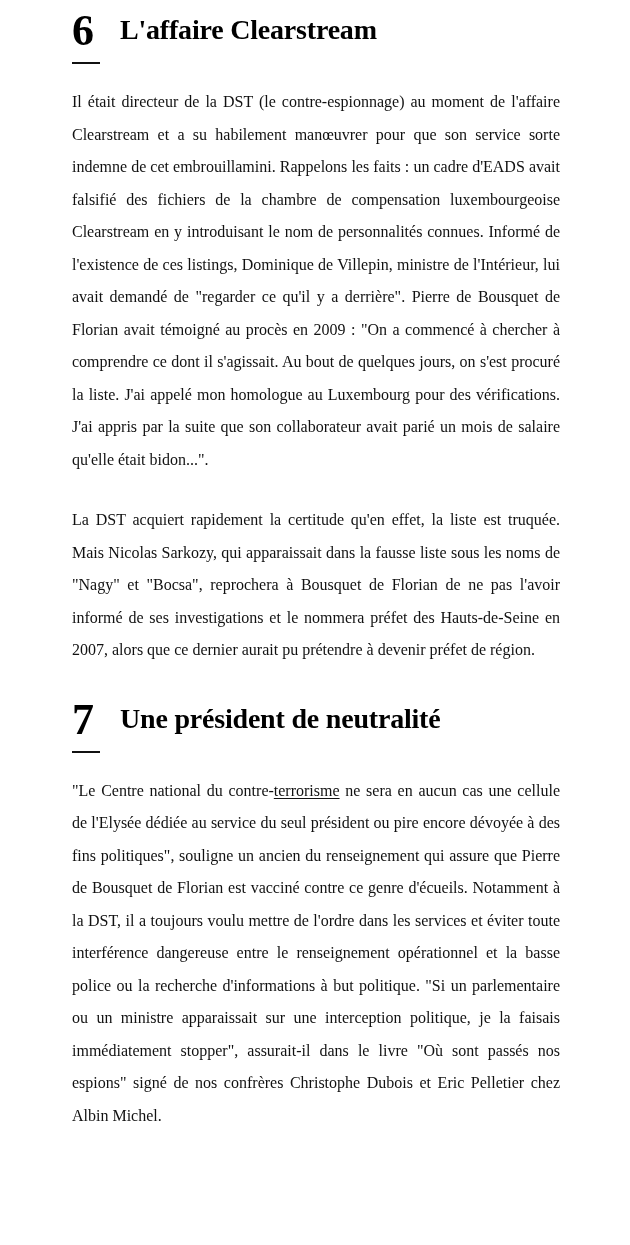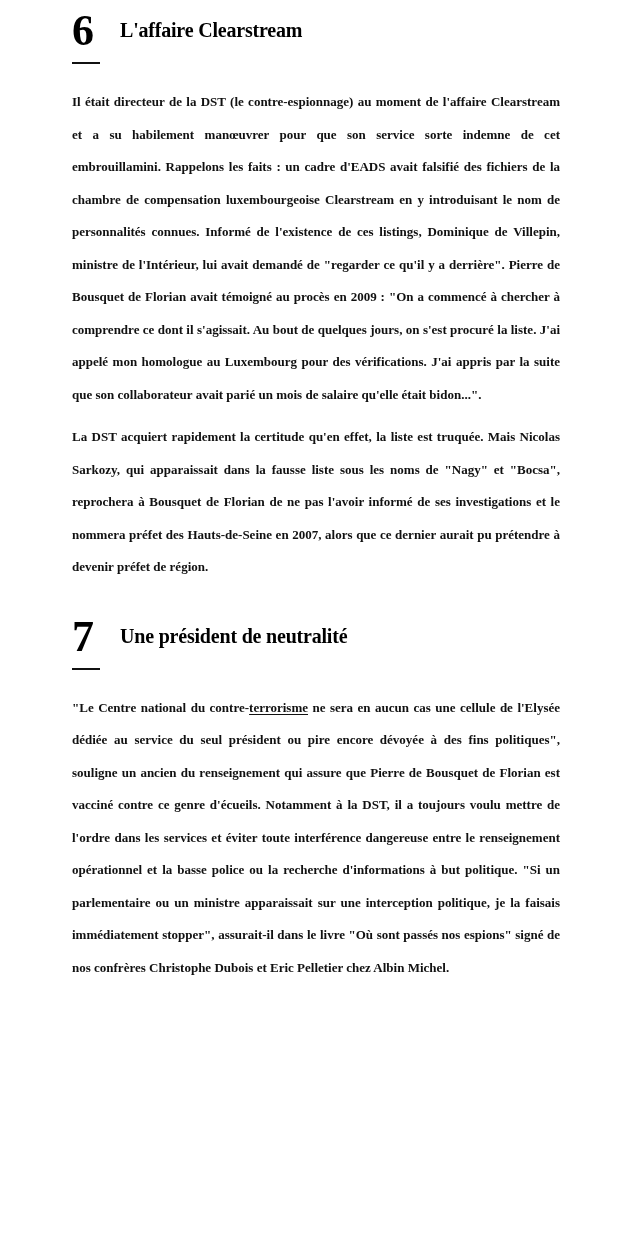--- a/index.html
+++ b/index.html
@@ -49,41 +49,40 @@
     position: absolute;
     left: 0;
     bottom: 4px;
     width: 28px;
     height: 2px;
     background: #111111;
   }
   .section-title {
     font-family: "Liberation Serif", "DejaVu Serif", serif;
     font-weight: bold;
-    font-size: 20px;
+    font-size: 28px;
     line-height: 34px;
     letter-spacing: -0.2px;
     color: #000000;
     margin: 5px 0 0 0;
     max-width: 400px;
     text-align: right;
   }
   .body-text {
-    font-size: 13px;
+    font-size: 16px;
     line-height: 32.5px;
     text-align: justify;
     text-justify: inter-word;
     color: #111111;
     margin: 0;
     hyphens: auto;
-    font-weight: bold;
     -webkit-hyphens: auto;
   }
   .body-text + .body-text {
-    margin-top: 10px;
+    margin-top: 28px;
   }
   .para-first {
     margin-top: 18px;
   }
   .link-underline {
     text-decoration: underline;
     text-decoration-thickness: 1px;
     text-underline-offset: 2px;
     color: inherit;
   }

